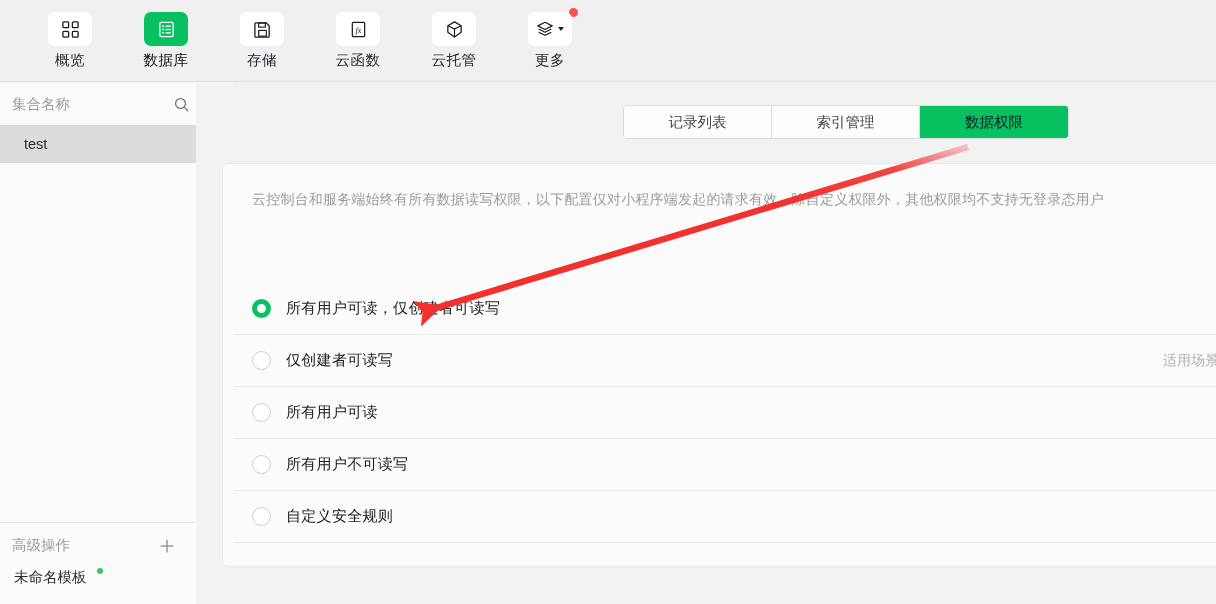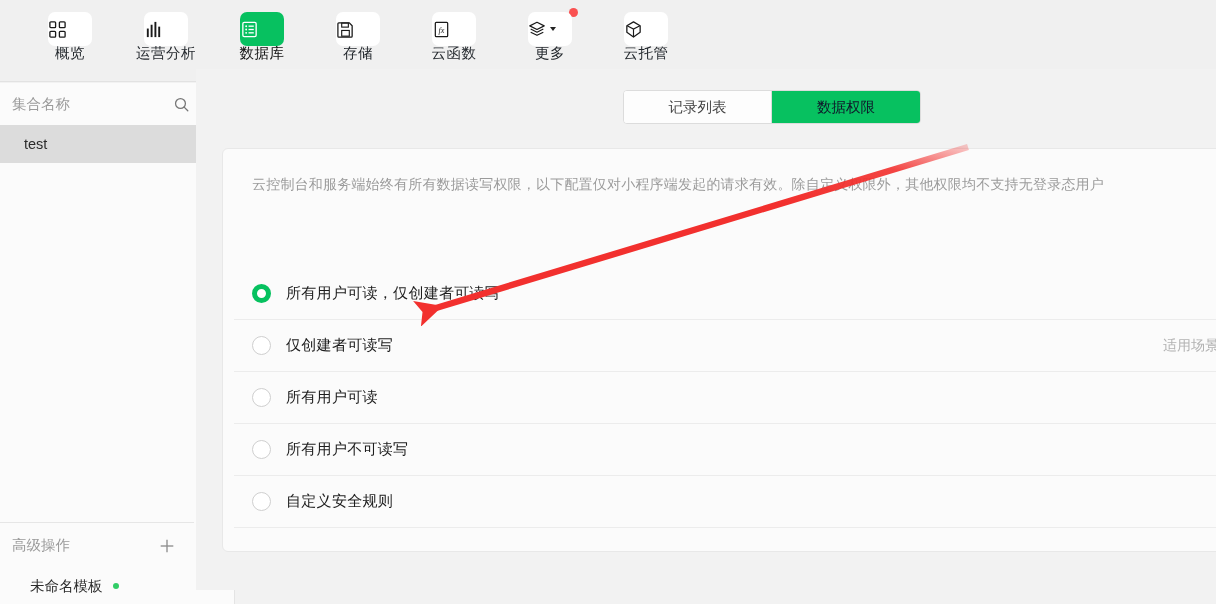--- a/index.html
+++ b/index.html
@@ -37,27 +37,28 @@
     cursor: pointer;
     position: relative;
   }
   .nav-tile {
     width: 44px;
     height: 34px;
     border-radius: 7px;
     background: #ffffff;
     display: flex;
     align-items: center;
+    justify-content: center;
     position: relative;
   }
   .nav-tile.active {
     background: #07c160;
   }
   .nav-label {
-    margin-top: 0;
+    margin-top: 7px;
     font-size: 14.5px;
     color: #24292e;
     letter-spacing: .5px;
     line-height: 1;
   }
   .nav-item.active .nav-label {
     color: #111;
   }
   .nav-badge {
     position: absolute;
@@ -129,37 +130,37 @@
     padding: 0 14px 0 12px;
   }
   .adv-title {
     font-size: 14.5px;
     color: #9a9a9a;
     flex: 1;
   }
   .tpl-item {
     height: 36px;
     display: flex;
-    align-items: center;
-    padding-left: 30px;
+    align-items: flex-start;
+    padding-left: 14px;
     font-size: 14.5px;
     color: #2b2b2b;
     cursor: pointer;
   }
   .tpl-dot {
     width: 6px; height: 6px;
     border-radius: 50%;
     background: #32cd67;
     margin-left: 10px;
   }
 
   
   .main {
     position: absolute;
-    left: 196px; top: 69px;
+    left: 196px; top: 84px;
     width: 1020px;
     height: 521px;
     background: #f2f2f2;
   }
 
   
   .tabs {
     position: absolute;
     left: 427px;
     top: 21px;
@@ -279,31 +280,20 @@
       <svg width="19" height="19" viewBox="0 0 20 20">
         <rect x="2" y="2" width="6" height="6" rx="1" fill="none" stroke="#1a1a1a" stroke-width="1.4"></rect>
         <rect x="12" y="2" width="6" height="6" rx="1" fill="none" stroke="#1a1a1a" stroke-width="1.4"></rect>
         <rect x="2" y="12" width="6" height="6" rx="1" fill="none" stroke="#1a1a1a" stroke-width="1.4"></rect>
         <rect x="12" y="12" width="6" height="6" rx="1" fill="none" stroke="#1a1a1a" stroke-width="1.4"></rect>
       </svg>
     </div>
     <div class="nav-label">概览</div>
   </div>
 
-  <div class="nav-item">
-    <div class="nav-tile">
-      <svg width="19" height="19" viewBox="0 0 20 20">
-        <rect x="3" y="9" width="2" height="9" fill="#1a1a1a"></rect>
-        <rect x="7" y="5" width="2" height="13" fill="#1a1a1a"></rect>
-        <rect x="11" y="2" width="2" height="16" fill="#1a1a1a"></rect>
-        <rect x="15" y="7" width="2" height="11" fill="#1a1a1a"></rect>
-      </svg>
-    </div>
-    <div class="nav-label">运营分析</div>
-  </div>
 
   <div class="nav-item active">
     <div class="nav-tile active">
       <svg width="19" height="19" viewBox="0 0 20 20">
         <rect x="3" y="2.5" width="14" height="15" rx="1.5" fill="none" stroke="#ffffff" stroke-width="1.4"></rect>
         <circle cx="6.5" cy="6.5" r="1" fill="#ffffff"></circle>
         <circle cx="6.5" cy="10" r="1" fill="#ffffff"></circle>
         <circle cx="6.5" cy="13.5" r="1" fill="#ffffff"></circle>
         <rect x="9" y="5.8" width="5.5" height="1.4" fill="#ffffff"></rect>
         <rect x="9" y="9.3" width="5.5" height="1.4" fill="#ffffff"></rect>
@@ -328,41 +318,41 @@
     <div class="nav-tile">
       <svg width="19" height="19" viewBox="0 0 20 20">
         <rect x="3.5" y="2.5" width="13" height="15" rx="1" fill="none" stroke="#1a1a1a" stroke-width="1.3"></rect>
         <text x="10" y="13.4" font-size="8.5" font-family="Liberation Serif, serif" font-style="italic" text-anchor="middle" fill="#1a1a1a">fx</text>
       </svg>
     </div>
     <div class="nav-label">云函数</div>
   </div>
 
   <div class="nav-item">
+    <div class="nav-tile">
+      <svg width="19" height="19" viewBox="0 0 20 20">
+        <path d="M10 2 L17 6 L17 13 L10 18 L3 13 L3 6 Z" fill="none" stroke="#1a1a1a" stroke-width="1.35" stroke-linejoin="round"></path>
+        <path d="M3.3 6 L10 9.6 L16.7 6" fill="none" stroke="#1a1a1a" stroke-width="1.2"></path>
+        <path d="M10 9.6 L10 18" fill="none" stroke="#1a1a1a" stroke-width="1.2"></path>
+      </svg>
+    </div>
+    <div class="nav-label">云托管</div>
+  </div>
+
+  <div class="nav-item">
     <div class="nav-badge"></div>
     <div class="nav-tile">
       <svg width="18" height="18" viewBox="0 0 20 20">
         <path d="M10 2.5 L18 6.5 L10 10.5 L2 6.5 Z" fill="none" stroke="#1a1a1a" stroke-width="1.35" stroke-linejoin="round"></path>
         <path d="M3 10 L10 13.5 L17 10" fill="none" stroke="#1a1a1a" stroke-width="1.3" stroke-linejoin="round"></path>
         <path d="M3 13.5 L10 17 L17 13.5" fill="none" stroke="#1a1a1a" stroke-width="1.3" stroke-linejoin="round"></path>
       </svg>
       <span class="caret"></span>
     </div>
     <div class="nav-label">更多</div>
-  </div>
-
-  <div class="nav-item">
-    <div class="nav-tile">
-      <svg width="19" height="19" viewBox="0 0 20 20">
-        <path d="M10 2 L17 6 L17 13 L10 18 L3 13 L3 6 Z" fill="none" stroke="#1a1a1a" stroke-width="1.35" stroke-linejoin="round"></path>
-        <path d="M3.3 6 L10 9.6 L16.7 6" fill="none" stroke="#1a1a1a" stroke-width="1.2"></path>
-        <path d="M10 9.6 L10 18" fill="none" stroke="#1a1a1a" stroke-width="1.2"></path>
-      </svg>
-    </div>
-    <div class="nav-label">云托管</div>
   </div>
 
 </div>
 
 <div class="sidebar">
   <div class="side-head">
     <div class="side-head-title">集合名称</div>
     <div class="side-icon">
       <svg width="17" height="17" viewBox="0 0 20 20">
         <circle cx="8.8" cy="8.8" r="5.8" fill="none" stroke="#767676" stroke-width="1.5"></circle>
@@ -396,20 +386,23 @@
       <span class="tpl-dot"></span>
     </div>
   </div>
 </div>
 
 <div class="main">
 
   <div class="tabs">
     <div class="tab">
       <span>记录列表</span>
+    </div>
+    <div class="tab">
+      <span>索引管理</span>
     </div>
     <div class="tab active">
       <span>数据权限</span>
     </div>
   </div>
 
   <div class="card">
     <div class="card-desc">云控制台和服务端始终有所有数据读写权限，以下配置仅对小程序端发起的请求有效。除自定义权限外，其他权限均不支持无登录态用户</div>
 
     <div class="radio-list">

